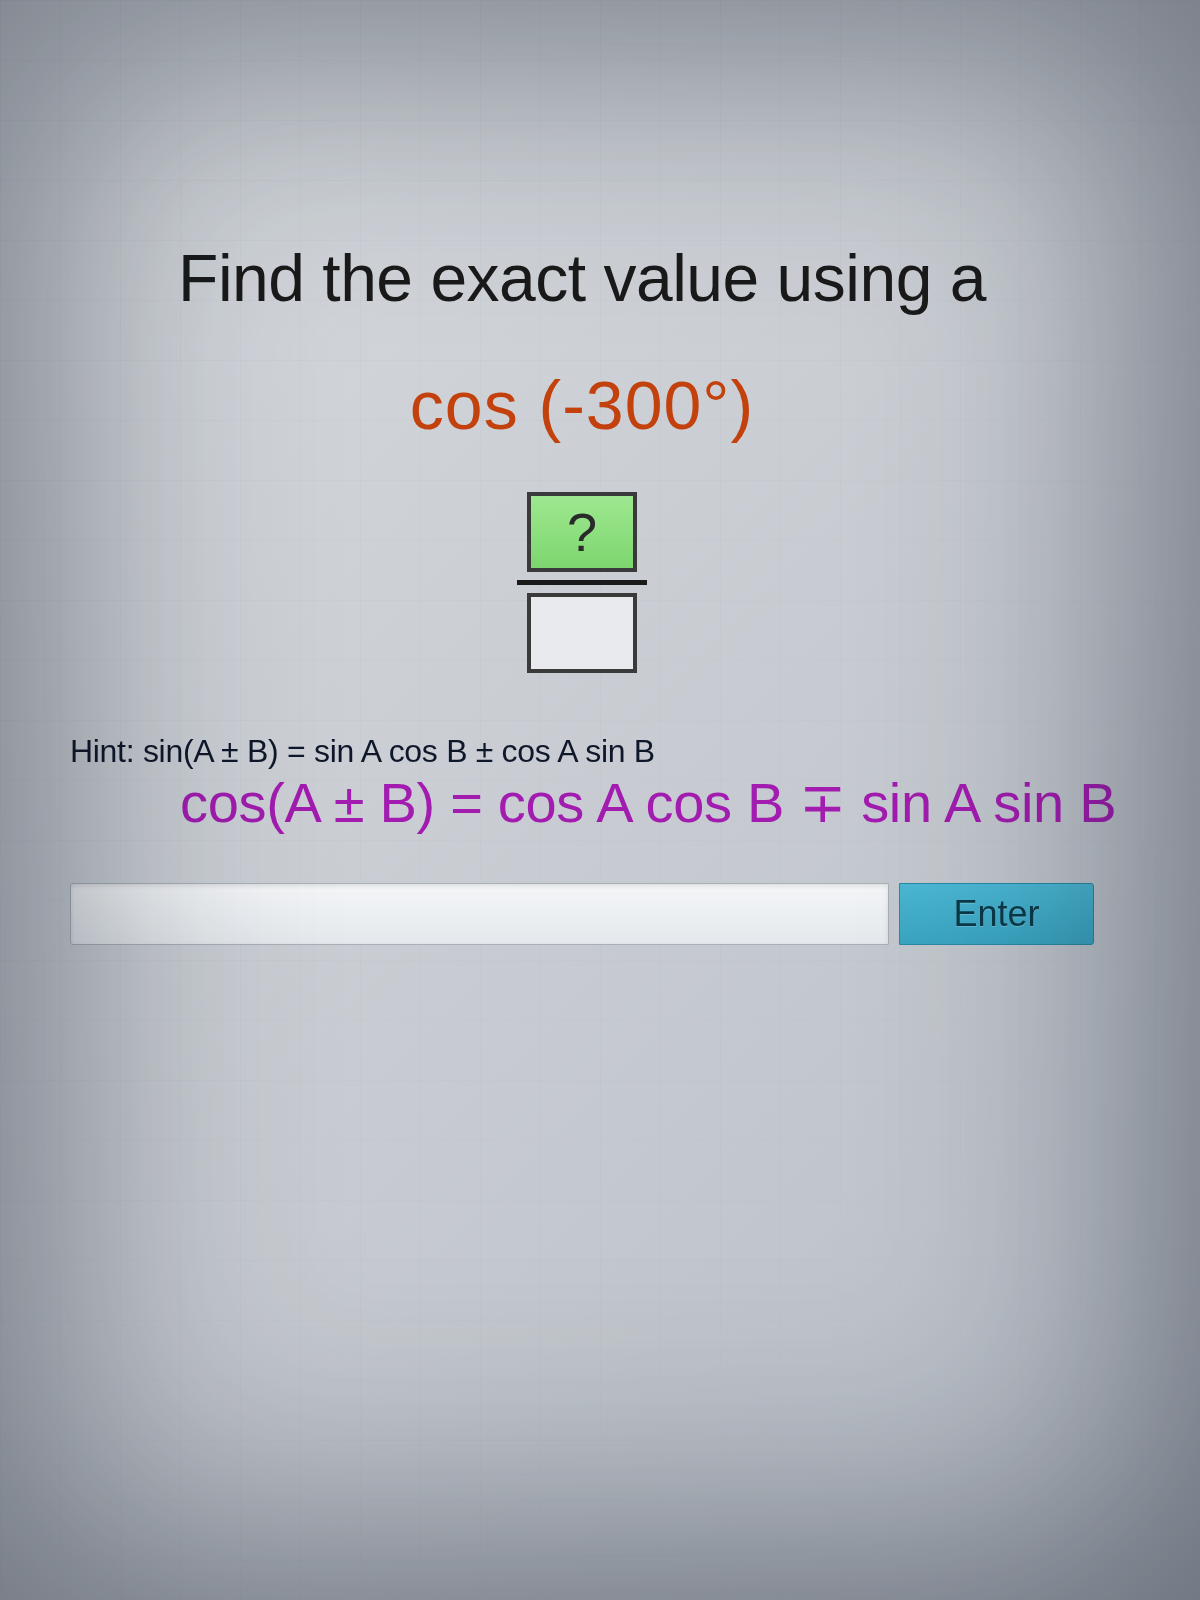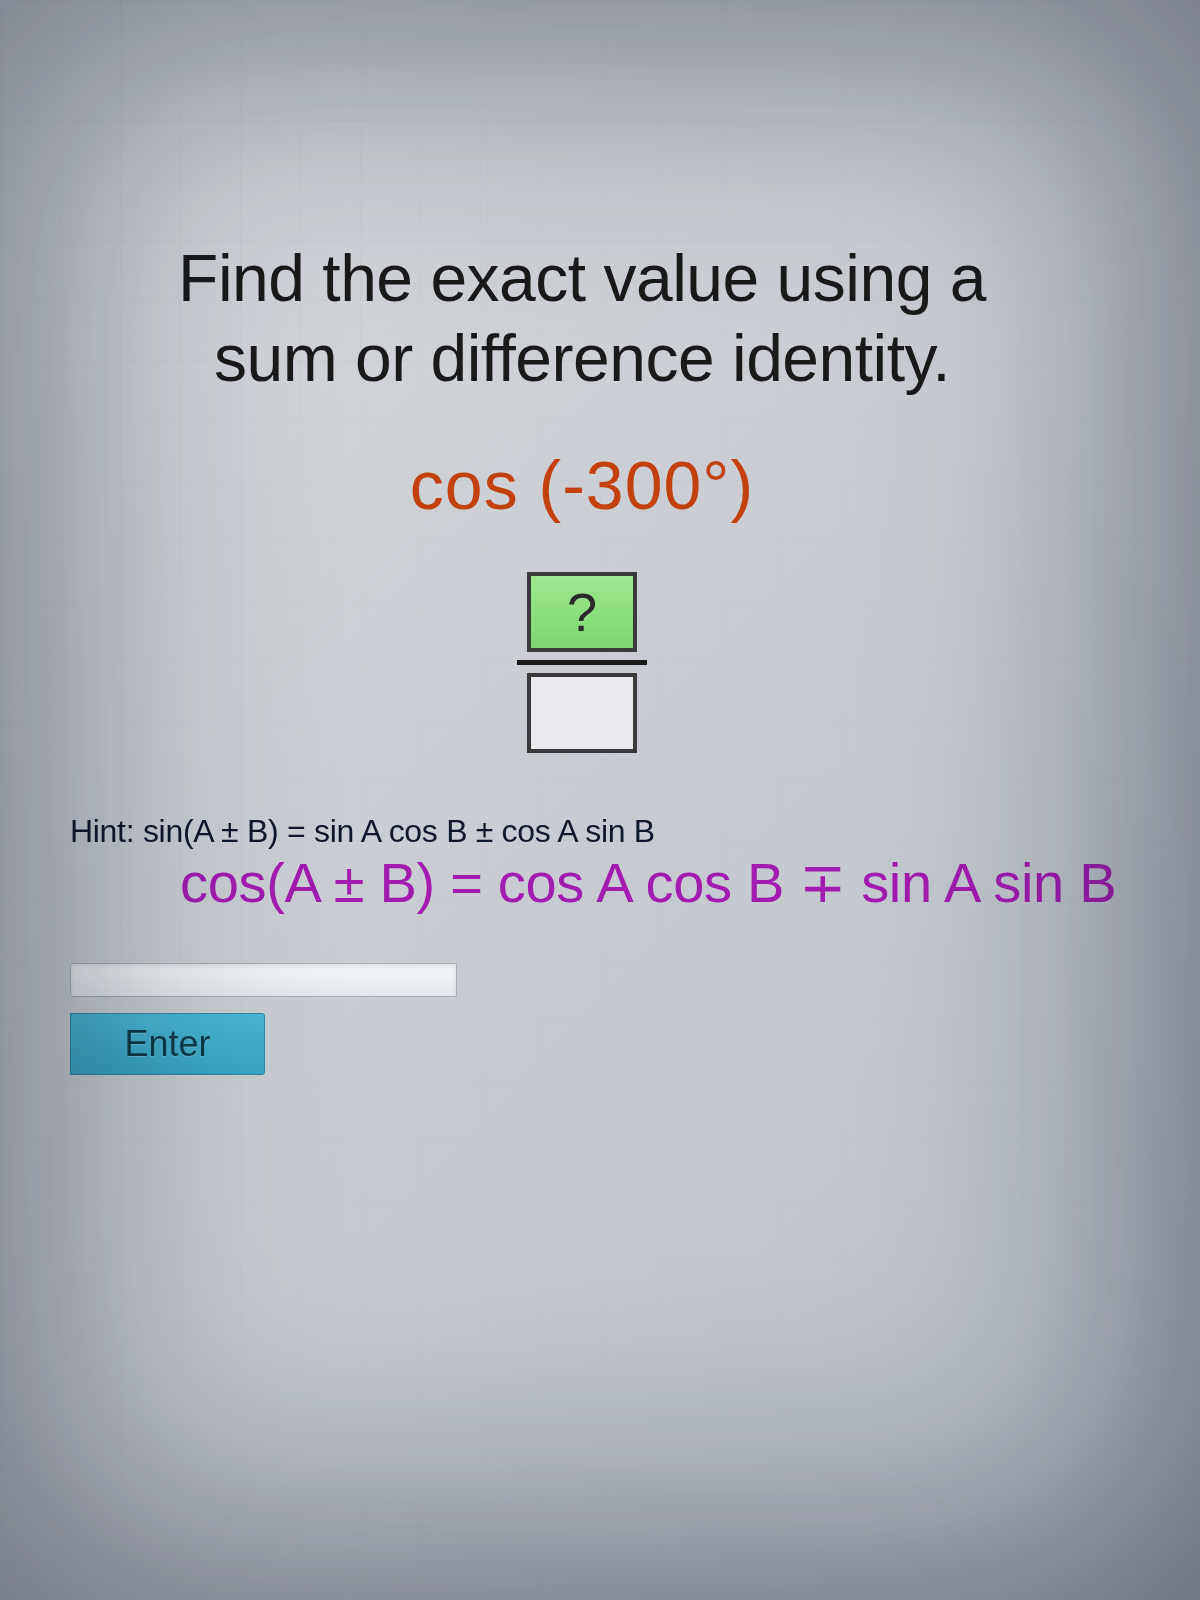--- a/index.html
+++ b/index.html
@@ -96,24 +96,23 @@
       font-size: 56px;
       color: #a21caf;
       white-space: nowrap;
       padding-left: 110px;
       letter-spacing: -0.3px;
       margin-top: 0;
     }
     .input-row {
       display: flex;
       margin-top: 48px;
-      gap: 16px;
-      align-items: flex-start;
+      gap: 10px;
+      align-items: center;
       padding: 0 0px;
-      flex-direction: column;
     }
     .answer-input {
       flex: 1;
       height: 62px;
       background: linear-gradient(#f4f6f8, #e4e8ec);
       border: 1px solid #a8b0b8;
       border-radius: 3px 0 0 3px;
       box-shadow: inset 0 2px 4px rgba(0,0,0,0.1);
       font-size: 28px;
       padding: 0 12px;
@@ -136,21 +135,20 @@
       inset: 0;
       pointer-events: none;
       box-shadow: inset 0 0 280px 60px rgba(10,20,35,0.45);
     }
   </style>
 </head>
 <body>
 
 <div class="content">
   <div class="prompt-line1">Find the exact value using a</div>
-  <div class="prompt-line2">sum or difference identity.</div>
 
   <div class="expression">cos (-300°)</div>
 
   <div class="fraction-wrap">
     <div class="fraction">
       <div class="frac-box numerator">?</div>
       <div class="frac-bar"></div>
       <div class="frac-box denominator"></div>
     </div>
   </div>

